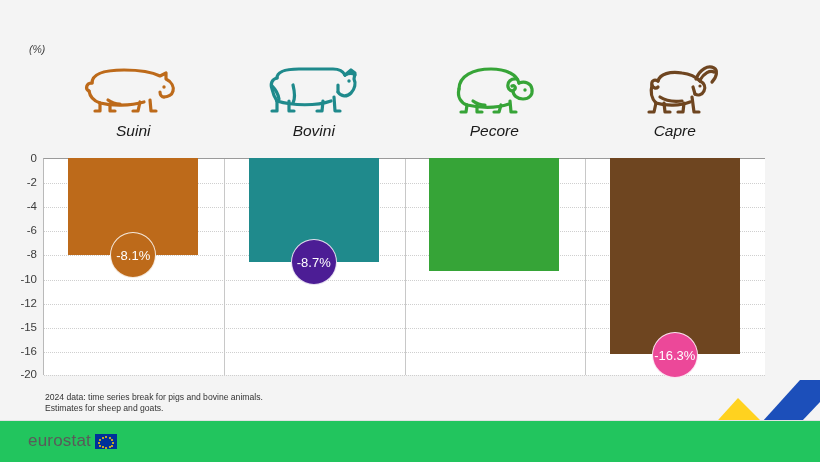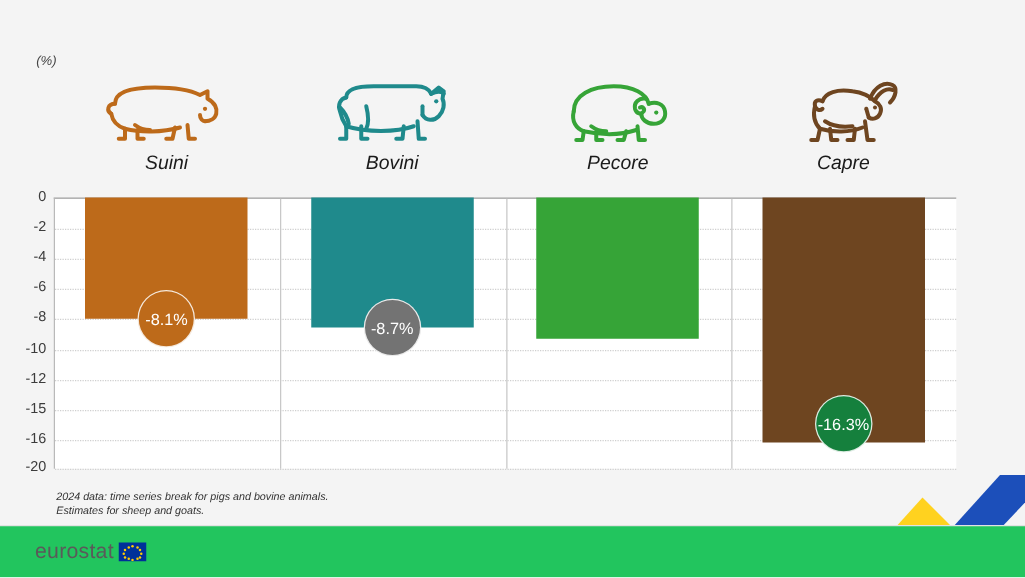--- a/index.html
+++ b/index.html
@@ -153,21 +153,20 @@
   }
 
   
   #footnote {
     position: absolute;
     left: 45px;
     top: 392px;
     font-size: 8.6px;
     line-height: 1.28;
     color: #333333;
-    font-style: italic;
   }
 
   
   #footer {
     position: absolute;
     left: 0;
     bottom: 0;
     width: 820px;
     height: 42px;
     background: #22c55e;
@@ -365,28 +364,28 @@
       </div>
   </div>
 
   <div id="bars">
     <div class="bar-slot">
       <div class="bar" style="height:97.2px;background:#bd6a1a"></div>
       <div class="bubble" style="top:97.2px;background:#bd6a1a">-8.1%</div>
     </div>
     <div class="bar-slot">
       <div class="bar" style="height:104.4px;background:#1f8a8c"></div>
-      <div class="bubble" style="top:104.4px;background:#737373">-8.7%</div>
+      <div class="bubble" style="top:104.4px;background:#4c1d95">-8.7%</div>
     </div>
     <div class="bar-slot">
       <div class="bar" style="height:112.8px;background:#36a437"></div>
     </div>
     <div class="bar-slot">
       <div class="bar" style="height:195.6px;background:#6e4520"></div>
-      <div class="bubble" style="top:181px;background:#15803d">-16.3%</div>
+      <div class="bubble" style="top:197px;background:#ec4899">-16.3%</div>
     </div>
   </div>
 
   <div id="footnote">
     <div>2024 data: time series break for pigs and bovine animals.</div>
     <div>Estimates for sheep and goats.</div>
   </div>
 
   <svg id="chevron" viewBox="0 0 120 68">
     <polygon points="0,68 38,26 62,50 44,68" fill="#ffd21f"></polygon>

